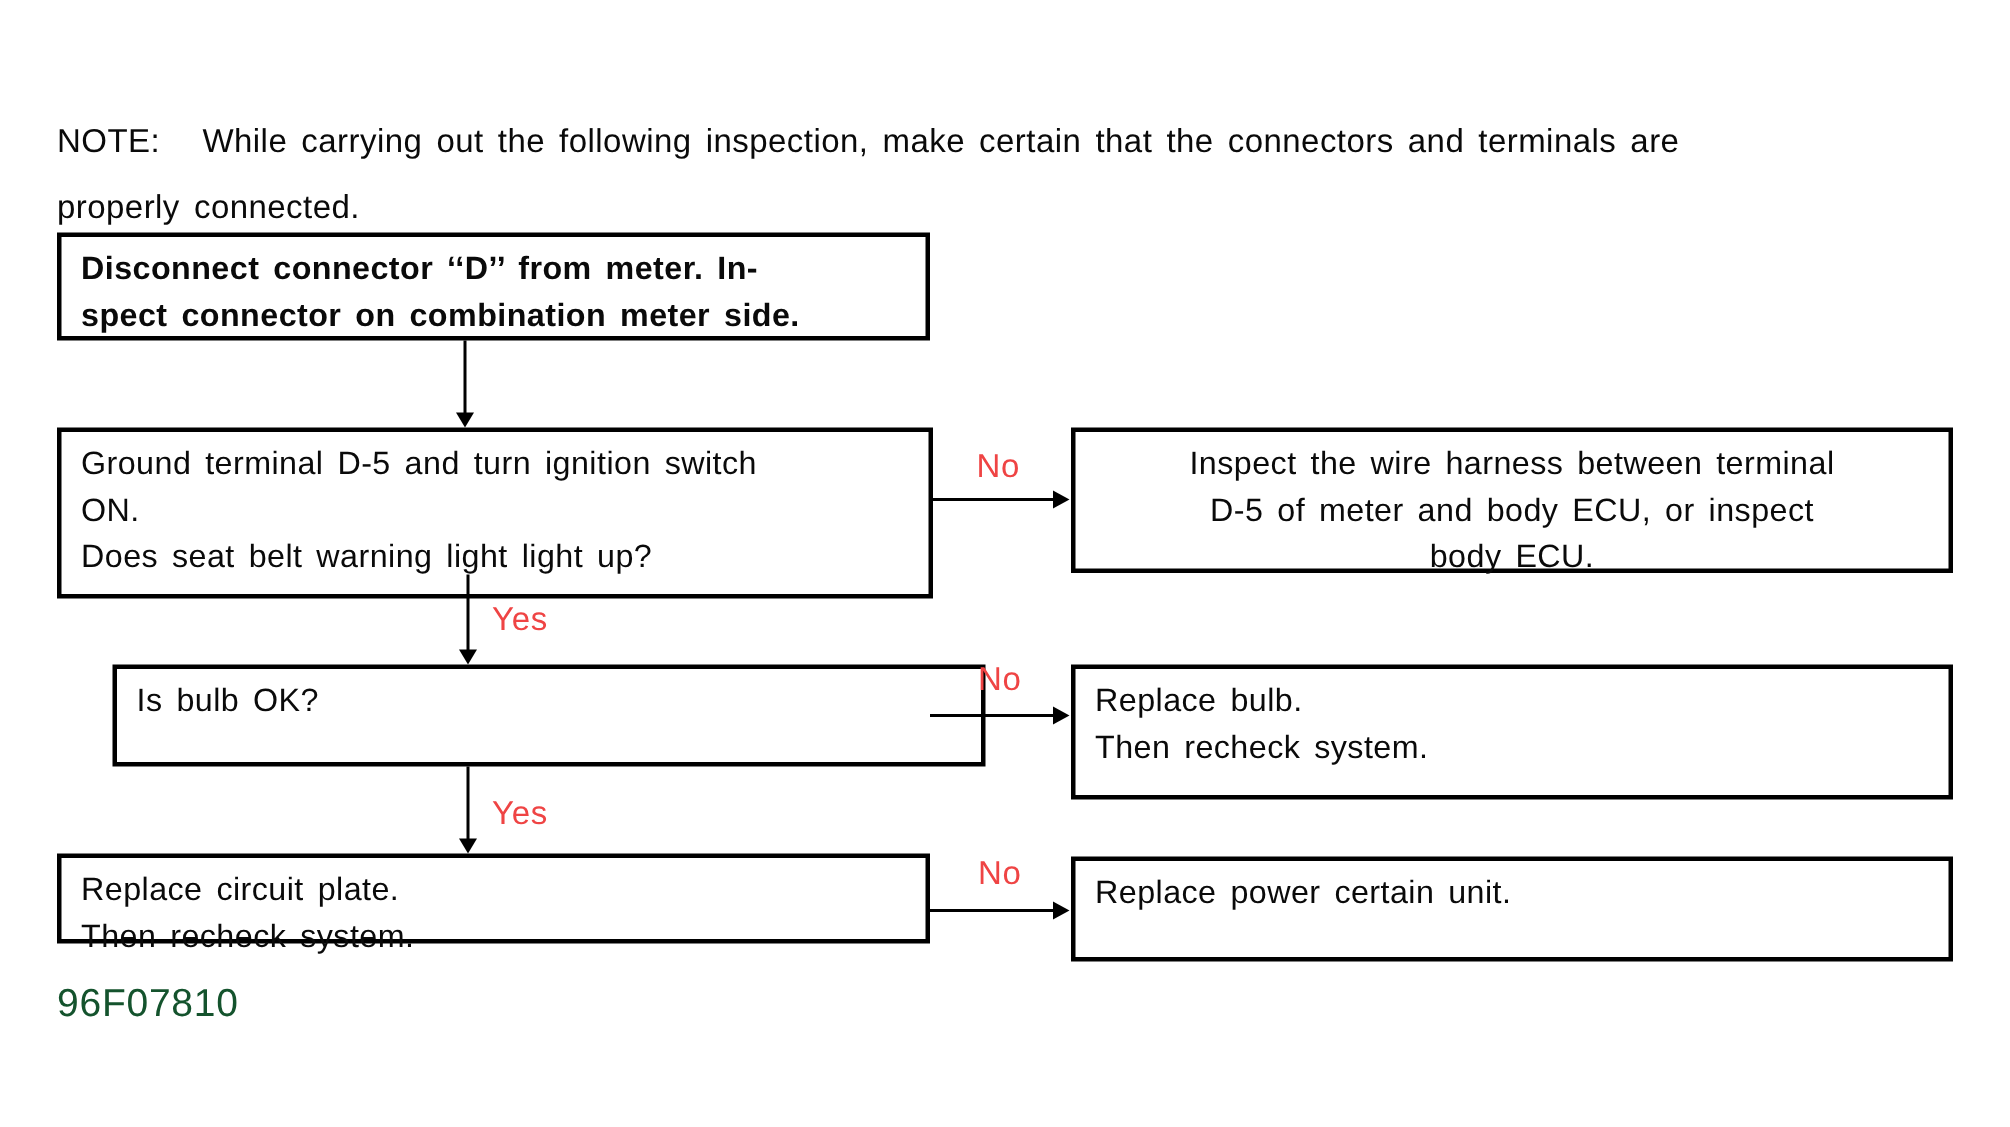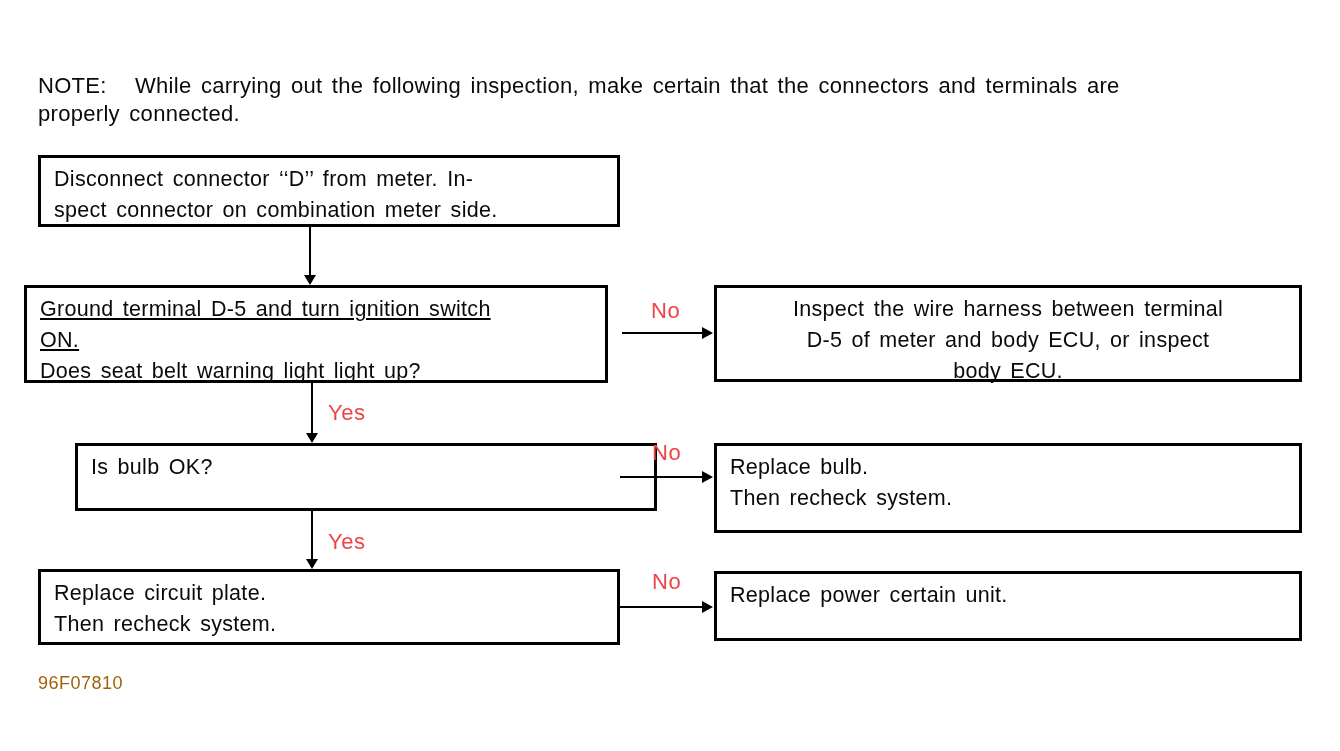--- a/index.html
+++ b/index.html
@@ -15,21 +15,21 @@
     color: #000000;
     font-family: "Liberation Sans", "DejaVu Sans", sans-serif;
     overflow: hidden;
   }
   .note {
     position: absolute;
     left: 38px;
     top: 72px;
     width: 1280px;
     font-size: 22px;
-    line-height: 28px;
+    line-height: 44px;
     letter-spacing: 0.3px;
     word-spacing: 3px;
     white-space: pre-wrap;
     color: #0a0a0a;
   }
   .fc-box {
     position: absolute;
     box-sizing: border-box;
     border: 3px solid #000000;
     background: #ffffff;
@@ -73,50 +73,49 @@
     position: absolute;
     font-size: 22px;
     line-height: 24px;
     letter-spacing: 0.5px;
     color: #ef4444;
   }
   .figure-code {
     position: absolute;
     left: 38px;
     top: 653px;
-    font-size: 18px;
+    font-size: 26px;
     letter-spacing: 0.5px;
-    color: #a16207;
-    margin-top: 20px;
+    color: #14532d;
   }
 </style>
 </head>
 <body>
 
 <div class="page">
 
   <div class="note">NOTE:   While carrying out the following inspection, make certain that the connectors and terminals are
 properly connected.</div>
 
-  <div class="fc-box" style="left:38px; top:155px; width:582px; height:72px;">
+  <div class="fc-box" style="left:38px; top:155px; width:582px; height:72px;font-weight:bold;">
     <div class="box-text">Disconnect connector ‘‘D’’ from meter. In-
 spect connector on combination meter side.</div>
   </div>
 
-  <div class="fc-box" style="left:24px; top:285px; width:584px; height:98px;text-decoration:underline;">
+  <div class="fc-box" style="left:38px; top:285px; width:584px; height:114px;">
     <div class="box-text">Ground terminal D-5 and turn ignition switch
 ON.
 Does seat belt warning light light up?</div>
   </div>
 
   <div class="fc-box" style="left:38px; top:443px; width:582px; height:68px;margin-left:37px;">
     <div class="box-text">Is bulb OK?</div>
   </div>
 
-  <div class="fc-box" style="left:38px; top:569px; width:582px; height:76px;">
+  <div class="fc-box" style="left:38px; top:569px; width:582px; height:60px;">
     <div class="box-text">Replace circuit plate.
 Then recheck system.</div>
   </div>
 
   <div class="fc-box" style="left:714px; top:285px; width:588px; height:97px;text-align:center;">
     <div class="box-text">Inspect the wire harness between terminal
 D-5 of meter and body ECU, or inspect
 body ECU.</div>
   </div>
 

